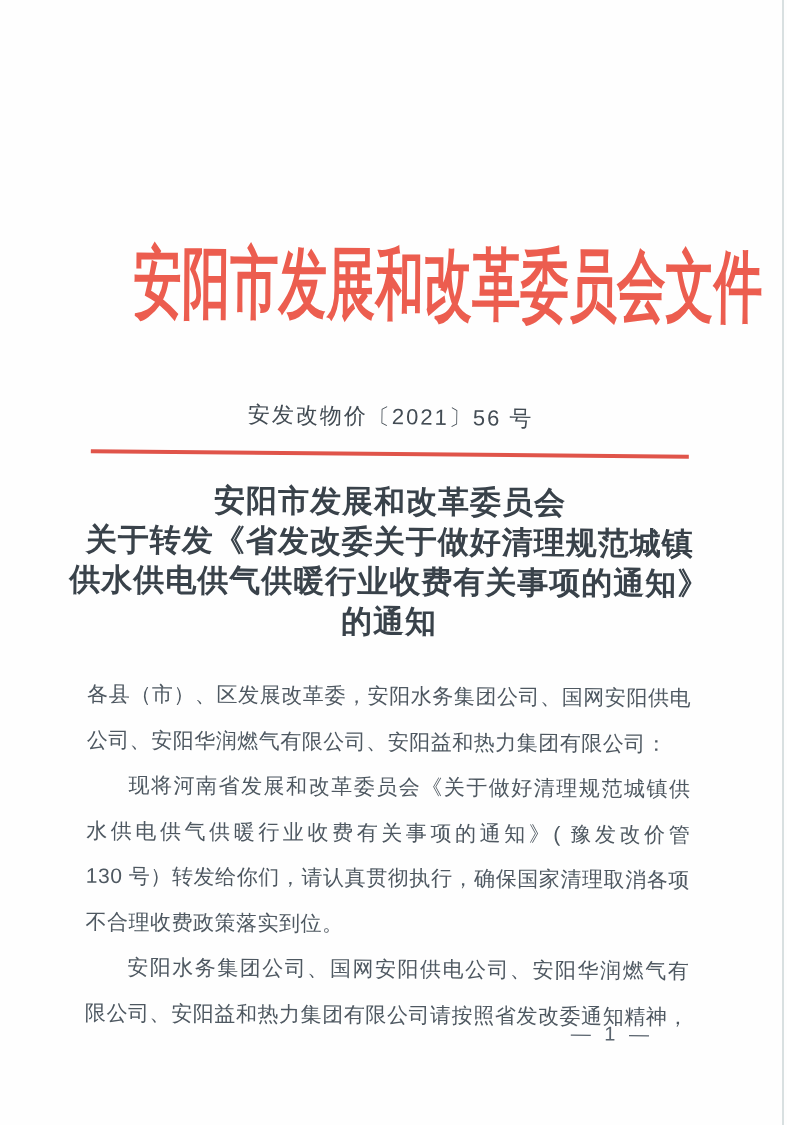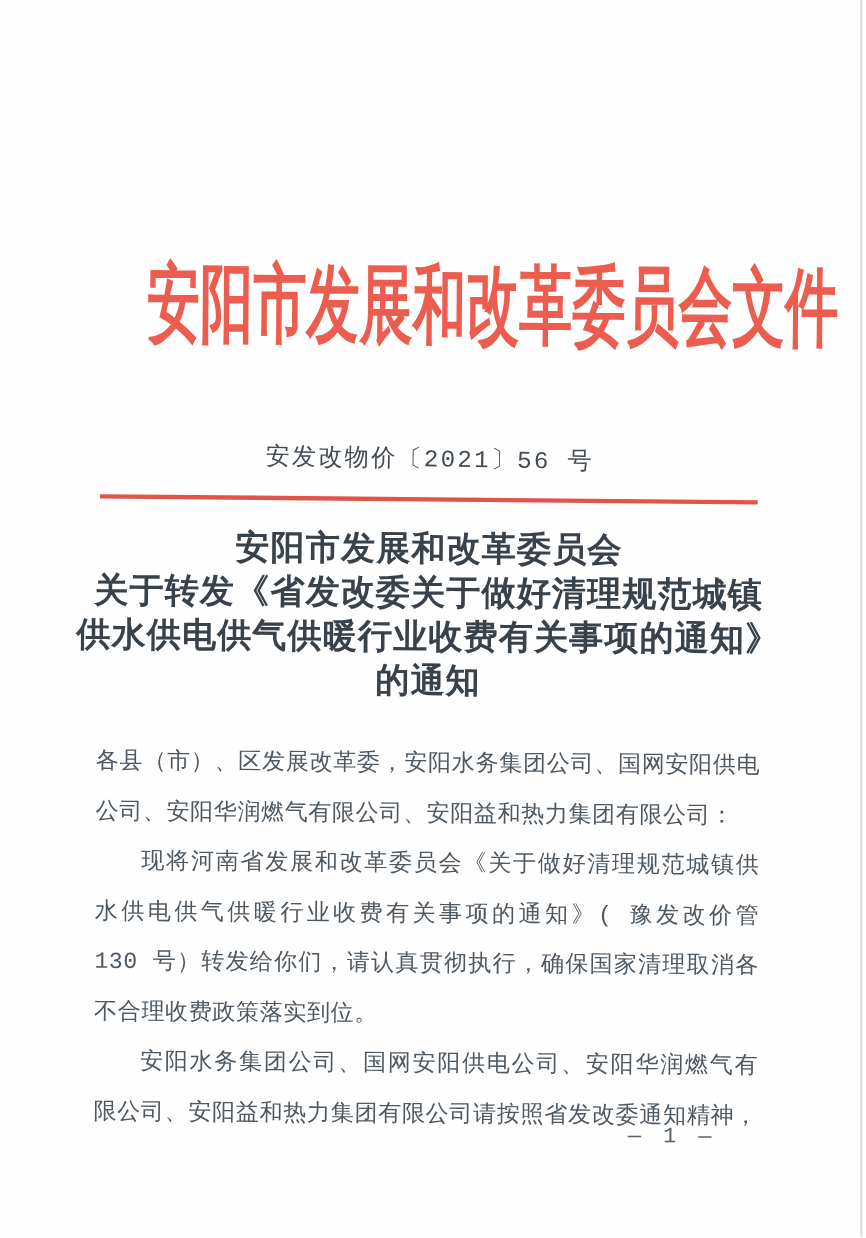--- a/index.html
+++ b/index.html
@@ -6,21 +6,21 @@
     margin: 0;
     padding: 0;
     background: #ffffff;
   }
   .page {
     position: relative;
     width: 787px;
     height: 1125px;
     background: #fefefe;
     overflow: hidden;
-    font-family: Liberation Mono, monospace;
+    font-family: Liberation Sans, sans-serif;
   }
   
   .scan-edge {
     position: absolute;
     top: 0;
     bottom: 0;
     right: 3px;
     width: 2px;
     background: #d9e0e1;
   }

